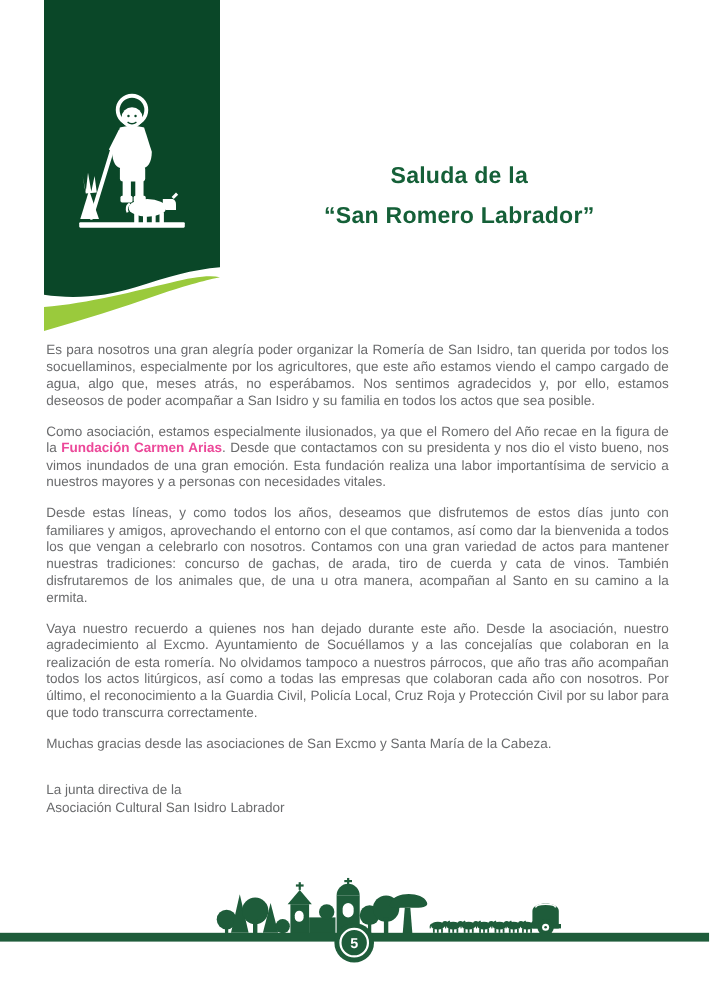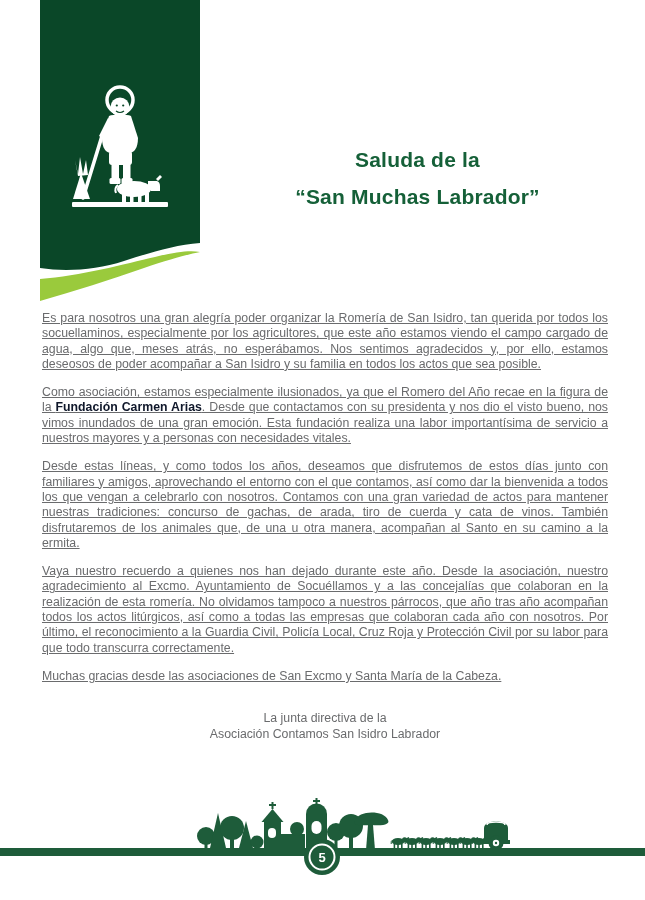--- a/index.html
+++ b/index.html
@@ -25,26 +25,26 @@
     text-align:center;color:var(--title-green);
     font-weight:700;font-size:21px;line-height:37px;
     letter-spacing:.2px;
   }
   .body-block{
     position:absolute;left:42px;top:311px;width:566px;
     color:var(--body-gray);
     font-size:12.3px;line-height:15.3px;
     text-align:justify;
   }
-  .body-block p{margin:0 0 13px 0;text-decoration:underline;}
-  .body-block strong{font-weight:700;color:#0f172a;}
+  .body-block p{margin:0 0 13px 0;}
+  .body-block strong{font-weight:700;color:#ec4899;}
   .closing{margin-bottom:0 !important;}
   .signature{
     margin-top:27px;
-    text-align:center;
+    text-align:left;
     line-height:15.5px;
   }
   .footer-svg{position:absolute;left:0;top:798px;width:645px;height:90px;}
   .page-number-text{
     font-family:"Liberation Sans", sans-serif;
     font-size:13px;font-weight:700;fill:#ffffff;
   }
 </style>
 </head>
 <body>
@@ -91,34 +91,34 @@
       <rect x="66" y="109" width="3.5" height="8"></rect>
       <rect x="73" y="107" width="4" height="10"></rect>
       <path d="M46,99 q-4,3 -2,8" stroke="#ffffff" stroke-width="2" fill="none"></path>
 
       <rect x="0" y="116" width="96" height="5" rx="1"></rect>
     </g>
   </svg>
 
   <div class="title-block">
     <div>Saluda de la</div>
-    <div>“San Muchas Labrador”</div>
+    <div>“San Romero Labrador”</div>
   </div>
 
   <div class="body-block">
     <div>
         <p><span>Es para nosotros una gran alegría poder organizar la Romería de San Isidro, tan querida por todos los socuellaminos, especialmente por los agricultores, que este año estamos viendo el campo cargado de agua, algo que, meses atrás, no esperábamos. Nos sentimos agradecidos y, por ello, estamos deseosos de poder acompañar a San Isidro y su familia en todos los actos que sea posible.</span></p>
         <p><span>Como asociación, estamos especialmente ilusionados, ya que el Romero del Año recae en la figura de la </span><strong>Fundación Carmen Arias</strong><span>. Desde que contactamos con su presidenta y nos dio el visto bueno, nos vimos inundados de una gran emoción. Esta fundación realiza una labor importantísima de servicio a nuestros mayores y a personas con necesidades vitales.</span></p>
         <p><span>Desde estas líneas, y como todos los años, deseamos que disfrutemos de estos días junto con familiares y amigos, aprovechando el entorno con el que contamos, así como dar la bienvenida a todos los que vengan a celebrarlo con nosotros. Contamos con una gran variedad de actos para mantener nuestras tradiciones: concurso de gachas, de arada, tiro de cuerda y cata de vinos. También disfrutaremos de los animales que, de una u otra manera, acompañan al Santo en su camino a la ermita.</span></p>
         <p><span>Vaya nuestro recuerdo a quienes nos han dejado durante este año. Desde la asociación, nuestro agradecimiento al Excmo. Ayuntamiento de Socuéllamos y a las concejalías que colaboran en la realización de esta romería. No olvidamos tampoco a nuestros párrocos, que año tras año acompañan todos los actos litúrgicos, así como a todas las empresas que colaboran cada año con nosotros. Por último, el reconocimiento a la Guardia Civil, Policía Local, Cruz Roja y Protección Civil por su labor para que todo transcurra correctamente.</span></p>
       </div>
     <p class="closing">Muchas gracias desde las asociaciones de San Excmo y Santa María de la Cabeza.</p>
     <div class="signature">
       <div>La junta directiva de la</div>
-      <div>Asociación Contamos San Isidro Labrador</div>
+      <div>Asociación Cultural San Isidro Labrador</div>
     </div>
   </div>
 
   <svg class="footer-svg" viewBox="0 0 645 90" aria-hidden="true">
     <defs>
       <g id="ox" fill="var(--footer-green)">
         <ellipse cx="6" cy="-6.5" rx="6.2" ry="3.6"></ellipse>
         <circle cx="12.6" cy="-8.2" r="2.6"></circle>
         <path d="M14,-9.5 l2.6,-1.6 .9,1.4 -2.4,1.6 Z"></path>
         <rect x="1.6" y="-4" width="1.6" height="4"></rect>

